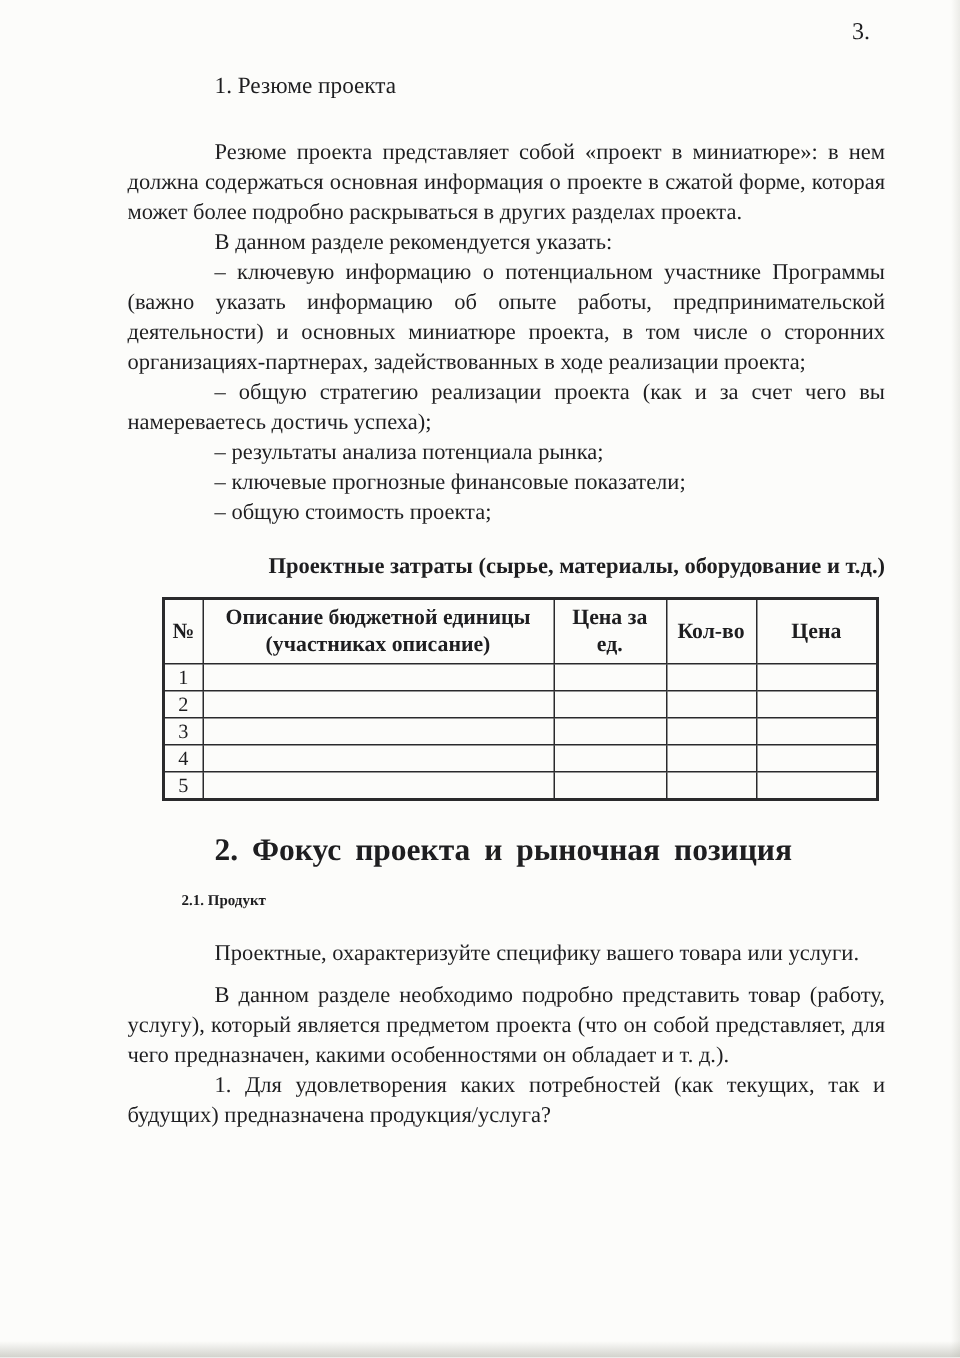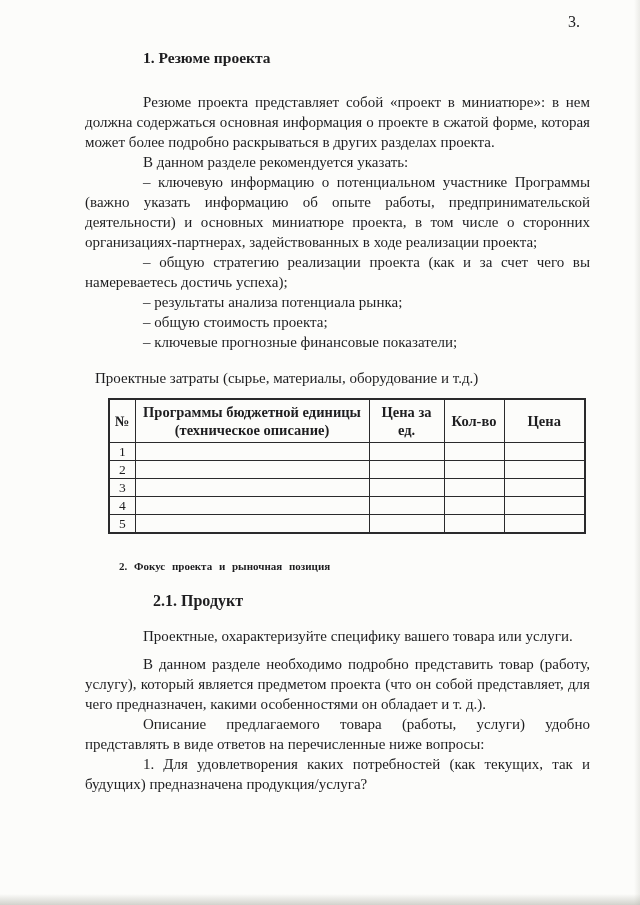--- a/index.html
+++ b/index.html
@@ -37,44 +37,44 @@
     pointer-events: none;
   }
   .page-number {
     text-align: right;
     padding: 12px 10px 0 0;
     font-size: 16px;
     height: 24px;
   }
   .h-main {
     font-size: 15.5px;
-    font-weight: bold;
+    font-weight: normal;
     margin: 12px 0 24px 58px;
   }
   .h-section2 {
-    font-size: 11px;
+    font-size: 21px;
     font-weight: bold;
-    margin: 22px 0 0 34px;
+    margin: 22px 0 0 58px;
     word-spacing: 4px;
   }
   .h-sub {
-    font-size: 16px;
+    font-size: 10px;
     font-weight: bold;
-    margin: 15px 0 0 68px;
+    margin: 15px 0 0 36px;
   }
   p {
     margin: 0;
     text-align: justify;
     text-indent: 58px;
   }
   p.spaced-top { margin-top: 15px; }
   p.spaced-top-sm { margin-top: 8px; }
   .table-title {
-    font-weight: normal;
-    text-align: left;
+    font-weight: bold;
+    text-align: right;
     margin: 16px 0 10px 10px;
     font-size: 15px;
   }
   table.costs {
     border-collapse: collapse;
     table-layout: fixed;
     margin-left: 23px;
     width: 476px;
     border: 2px solid #2a2a2c;
   }
@@ -109,37 +109,37 @@
 
   <div class="h-main">1. Резюме проекта</div>
 
   <p>Резюме проекта представляет собой «проект в миниатюре»: в нем должна содержаться основная информация о проекте в сжатой форме, которая может более подробно раскрываться в других разделах проекта.</p>
 
   <p>В данном разделе рекомендуется указать:</p>
 
   <p>– ключевую информацию о потенциальном участнике Программы (важно указать информацию об опыте работы, предпринимательской деятельности) и основных миниатюре проекта, в том числе о сторонних организациях-партнерах, задействованных в ходе реализации проекта;</p>
   <p>– общую стратегию реализации проекта (как и за счет чего вы намереваетесь достичь успеха);</p>
   <p>– результаты анализа потенциала рынка;</p>
+  <p>– ключевые прогнозные финансовые показатели;</p>
   <p>– общую стоимость проекта;</p>
-  <p>– ключевые прогнозные финансовые показатели;</p>
 
   <div class="table-title">Проектные затраты (сырье, материалы, оборудование и т.д.)</div>
 
   <table class="costs">
     <colgroup>
       <col style="width:26px">
       <col style="width:234px">
       <col style="width:75px">
       <col style="width:60px">
       <col style="width:81px">
     </colgroup>
     <thead>
       <tr>
         <th>№</th>
-        <th>Программы бюджетной единицы (техническое описание)</th>
+        <th>Описание бюджетной единицы (участниках описание)</th>
         <th>Цена за ед.</th>
         <th>Кол-во</th>
         <th>Цена</th>
       </tr>
     </thead>
     <tbody>
       <tr>
         <td class="row-num">1</td>
         <td></td>
         <td></td>
@@ -178,19 +178,18 @@
   </table>
 
   <div class="h-section2">2. Фокус проекта и рыночная позиция</div>
 
   <div class="h-sub">2.1. Продукт</div>
 
   <p class="spaced-top">Проектные, охарактеризуйте специфику вашего товара или услуги.</p>
 
   <p class="spaced-top-sm">В данном разделе необходимо подробно представить товар (работу, услугу), который является предметом проекта (что он собой представляет, для чего предназначен, какими особенностями он обладает и т. д.).</p>
 
-  <p>Описание предлагаемого товара (работы, услуги) удобно представлять в виде ответов на перечисленные ниже вопросы:</p>
 
   <p>1. Для удовлетворения каких потребностей (как текущих, так и будущих) предназначена продукция/услуга?</p>
 
   <div class="scan-edge-right"></div>
   <div class="scan-edge-bottom"></div>
 </div>
 
 </body></html>

